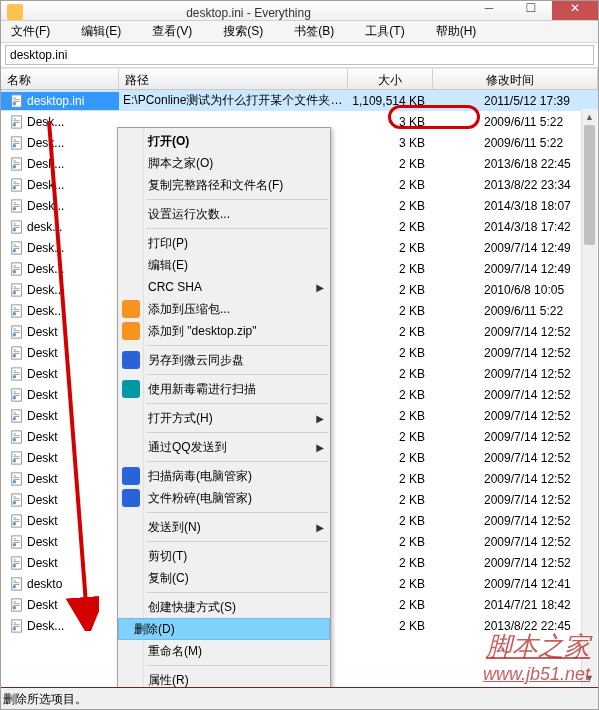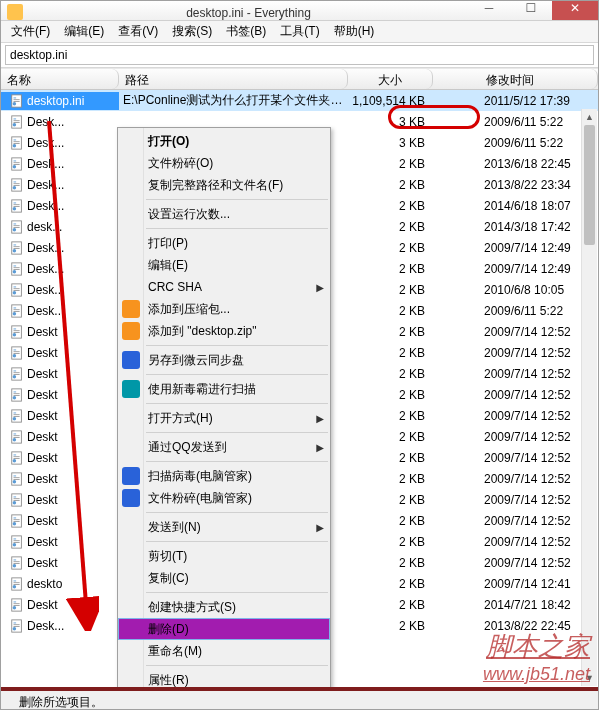--- a/index.html
+++ b/index.html
@@ -2,53 +2,53 @@
 <html><head>
 <meta charset="utf-8">
 <style>
 * { margin: 0; padding: 0; box-sizing: border-box; font-family: "Microsoft YaHei", "Segoe UI", Tahoma, sans-serif; font-size: 12px; }
 body { width: 599px; height: 710px; background: #fff; position: relative; overflow: hidden; border: 1px solid #a0a0a0; }
 .titlebar { height: 20px; background: linear-gradient(#fff, #f0f0f0); display: flex; align-items: flex-end; border-bottom: 1px solid #d0d0d0; }
 .titlebar .icon { width: 16px; height: 16px; margin: 0 6px; background: #ffc34d; border-radius: 2px; }
 .titlebar .title { flex: 1; text-align: center; font-size: 12px; color: #333; }
 .winbtn { width: 42px; height: 22px; text-align: center; line-height: 20px; color: #555; font-size: 12px; }
 .winbtn.close { background: #c75050; color: #fff; width: 46px; border-radius: 0 0 0 0; }
-.menubar { height: 22px; background: #f5f5f5; display: flex; align-items: flex-end; padding: 0 4px; gap: 2px; border-bottom: 1px solid #d8d8d8; }
+.menubar { height: 22px; background: #f5f5f5; display: flex; align-items: flex-end; padding: 0 4px; gap: 19px; border-bottom: 1px solid #d8d8d8; }
 .menubar span { padding: 2px 6px; color: #000; }
 .searchbar { padding: 2px 4px; border-bottom: 1px solid #d8d8d8; background: #fff; }
 .searchbar input { width: 100%; border: 1px solid #c0c0c0; padding: 2px 4px; font-size: 12px; }
 .header { height: 22px; background: linear-gradient(#fdfdfd, #ececec); display: flex; border-bottom: 1px solid #c8c8c8; border-top: 1px solid #e8e8e8; }
-.header .col { padding: 3px 6px; border-right: 1px solid #d0d0d0; white-space: nowrap; overflow: hidden; border-radius: 7px; }
+.header .col { padding: 3px 6px; border-right: 1px solid #d0d0d0; white-space: nowrap; overflow: hidden; }
 .col-name { width: 118px; }
 .col-path { flex: 1; }
 .col-size { width: 85px; text-align: center; }
 .col-mod { width: 118px; text-align: left; padding-left: 6px; margin-left: 47px; }
 .list { overflow: hidden; }
 .row { height: 21px; display: flex; align-items: center; white-space: nowrap; }
 .row.selected { background: #cce8ff; color: #000; }
 .row.selected .col-name { background: #3399ff; color: #fff; }
 .row .icon { width: 16px; height: 14px; margin: 0 2px 0 4px; display: inline-flex; align-items: center; justify-content: center; }
 .row .icon svg { width: 14px; height: 14px; }
 .row .col { padding: 2px 4px; overflow: hidden; }
 .row .col-name { width: 118px; display: flex; align-items: center; }
 .row .col-path { flex: 1; overflow: hidden; text-overflow: ellipsis; }
 .row .col-size { width: 85px; text-align: right; padding-right: 8px; }
 .row .col-mod { width: 118px; }
 .context-menu { position: absolute; left: 74px; top: 126px; width: 214px; background: #f0f0f0; border: 1px solid #a0a0a0; box-shadow: 2px 2px 4px rgba(0,0,0,.25); margin-left: 42px; }
 .context-menu .iconcol { position: absolute; left: 0; top: 0; bottom: 0; width: 26px; background: #f0f0f0; border-right: 1px solid #e0e0e0; }
 .context-menu .items { position: relative; padding: 2px 0; }
 .menu-item { height: 22px; display: flex; align-items: center; padding-left: 30px; padding-right: 18px; position: relative; }
-.menu-item.hover { background: #a21caf; border: 1px solid #7eb4ea; padding-left: 29px; margin: 0; height: 22px; }
+.menu-item.hover { background: #7dd3fc; border: 1px solid #7eb4ea; padding-left: 15px; margin: 0; height: 22px; }
 .menu-item .submenu-arrow { position: absolute; right: 6px; font-size: 10px; color: #333; }
 .menu-item .mi-icon { position: absolute; left: 4px; width: 18px; height: 18px; display: flex; align-items: center; justify-content: center; }
 .menu-sep { height: 1px; background: #d0d0d0; margin: 3px 2px 3px 28px; }
 .mi-icon.orange { background: #f7931e; border-radius: 3px; }
 .mi-icon.blue { background: #2962d9; border-radius: 3px; }
 .mi-icon.teal { background: #0097a7; border-radius: 3px; }
-.statusbar { position: absolute; bottom: 0; left: 0; right: 0; height: 22px; background: #f0f0f0; border-top: 4px solid #7f1d1d; padding: 3px 18px; font-size: 12px; }
+.statusbar { position: absolute; bottom: 0; left: 0; right: 0; height: 22px; background: #f0f0f0; border-top: 1px solid #7f1d1d; padding: 3px 2px; font-size: 12px; }
 .size-highlight { position: absolute; top: 104px; right: 118px; width: 92px; height: 24px; border: 3px solid #d40000; border-radius: 12px; pointer-events: none; }
 .arrow { position: absolute; left: 38px; top: 120px; pointer-events: none; }
 .scrollbar { position: absolute; right: 1px; top: 108px; bottom: 23px; width: 16px; background: #f0f0f0; border-left: 1px solid #e0e0e0; }
 .scrollbar .thumb { position: absolute; left: 2px; right: 2px; top: 16px; height: 120px; background: #c0c0c0; border-radius: 2px; }
 .scrollbar .arr { position: absolute; left: 0; right: 0; height: 16px; text-align: center; color: #606060; line-height: 16px; font-size: 9px; }
 .scrollbar .arr.up { top: 0; }
 .scrollbar .arr.down { bottom: 0; }
 .watermark { position: absolute; right: 8px; bottom: 24px; color: rgba(180,40,40,.75); font-family: "STKaiti","KaiTi",serif; text-align: right; pointer-events: none; text-decoration: underline; }
 .watermark .l1 { font-size: 26px; font-style: italic; }
 .watermark .l2 { font-size: 18px; font-style: italic; }
@@ -179,21 +179,21 @@
             <rect x="4" y="4" width="3" height="1" fill="#5b9bd5"></rect>
             <rect x="4" y="6" width="7" height="1" fill="#999"></rect>
             <rect x="4" y="8" width="7" height="1" fill="#999"></rect>
             <circle cx="5" cy="11" r="2" fill="#5b9bd5"></circle>
           </svg>
         </span>
         <span>Desk...</span>
       </div>
       <div class="col col-path">\Windows\Sta...</div>
       <div class="col col-size">2 KB</div>
-      <div class="col col-mod">2014/6/18 18:07</div>
+      <div class="col col-mod">2014/3/18 18:07</div>
     </div>
     <div class="row">
       <div class="col col-name">
         <span class="icon">
           <svg viewBox="0 0 16 16">
             <rect x="2" y="1" width="11" height="14" fill="#fff" stroke="#888"></rect>
             <rect x="4" y="4" width="3" height="1" fill="#5b9bd5"></rect>
             <rect x="4" y="6" width="7" height="1" fill="#999"></rect>
             <rect x="4" y="8" width="7" height="1" fill="#999"></rect>
             <circle cx="5" cy="11" r="2" fill="#5b9bd5"></circle>
@@ -536,21 +536,21 @@
   <div class="arr down">▼</div>
 </div>
 
 <div class="context-menu">
   <div class="iconcol"></div>
   <div class="items" id="ctx-items">
       <div class="menu-item">
         <span style="font-weight:bold">打开(O)</span>
       </div>
       <div class="menu-item">
-        <span>文件粉碎(O)</span>
+        <span>脚本之家(O)</span>
       </div>
       <div class="menu-item">
         <span>复制完整路径和文件名(F)</span>
       </div>
       <div class="menu-sep"></div>
       <div class="menu-item">
         <span>设置运行次数...</span>
       </div>
       <div class="menu-sep"></div>
       <div class="menu-item">

